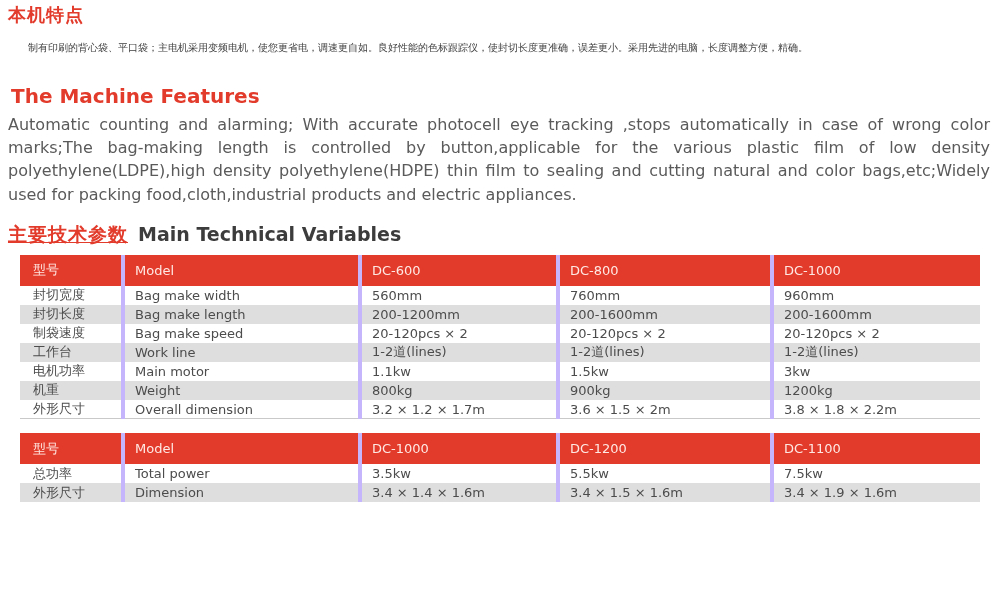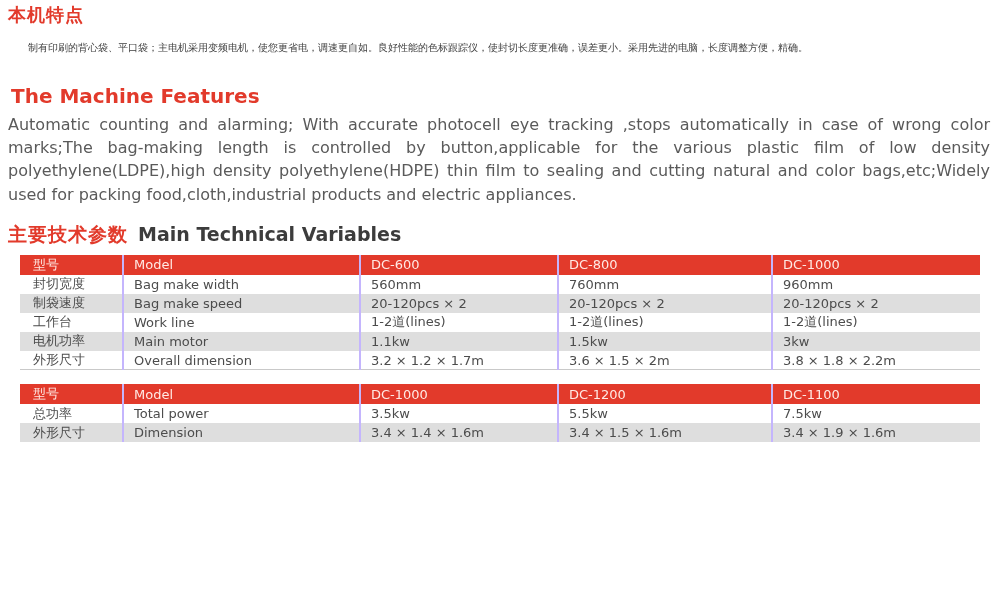--- a/index.html
+++ b/index.html
@@ -30,40 +30,40 @@
     color:var(--accent);
   }
   .para-en{
     margin:5px 0 0;font-size:16px;line-height:23.2px;color:#5a5a5a;
     text-align:justify;
   }
   .h-mixed{
     margin:17px 0 0;display:flex;align-items:baseline;gap:10px;
     font-size:19px;line-height:23px;font-weight:bold;
   }
-  .h-mixed .zh{color:var(--accent);letter-spacing:1px;}
+  .h-mixed .zh{color:var(--accent);letter-spacing:1px;text-decoration:underline;}
   .h-mixed .en{color:#3c3c3c;}
 
   table.spec{
     width:960px;margin-left:12px;border-collapse:collapse;table-layout:fixed;
     font-size:13px;
   }
   table.spec.first{margin-top:9px;border-bottom:1px solid #c9c9c9;}
   table.spec.second{margin-top:14px;}
   table.spec th{
     background:var(--accent);color:var(--header-text);font-weight:normal;
-    text-align:left;height:20px;padding:0 0 0 10px;white-space:nowrap;
+    text-align:left;height:31px;padding:0 0 0 10px;white-space:nowrap;
     overflow:hidden;
   }
   table.spec td{
     height:19px;padding:0 0 0 10px;color:var(--text-dark);white-space:nowrap;
     overflow:hidden;vertical-align:middle;
   }
   table.spec th:first-child,table.spec td:first-child{padding-left:13px;}
-  table.spec th+th,table.spec td+td{border-left:2px solid #c4b5fd;}
+  table.spec th+th,table.spec td+td{border-left:4px solid #c4b5fd;}
   table.spec tbody tr:nth-child(even) td{background:var(--stripe);}
 </style>
 </head>
 <body>
 
 <div class="page">
 
   <h1 class="h-zh">本机特点</h1>
   <p class="para-zh">制有印刷的背心袋、平口袋；主电机采用变频电机，使您更省电，调速更自如。良好性能的色标跟踪仪，使封切长度更准确，误差更小。采用先进的电脑，长度调整方便，精确。</p>
 
@@ -94,39 +94,53 @@
       </thead>
       <tbody>
         <tr>
           <td>封切宽度</td>
           <td>Bag make width</td>
           <td>560mm</td>
           <td>760mm</td>
           <td>960mm</td>
         </tr>
         <tr>
+          <td>封切长度</td>
+          <td>Bag make length</td>
+          <td>200-1200mm</td>
+          <td>200-1600mm</td>
+          <td>200-1600mm</td>
+        </tr>
+        <tr>
           <td>制袋速度</td>
           <td>Bag make speed</td>
           <td>20-120pcs × 2</td>
           <td>20-120pcs × 2</td>
           <td>20-120pcs × 2</td>
         </tr>
         <tr>
           <td>工作台</td>
           <td>Work line</td>
           <td>1-2道(lines)</td>
           <td>1-2道(lines)</td>
           <td>1-2道(lines)</td>
         </tr>
         <tr>
           <td>电机功率</td>
           <td>Main motor</td>
           <td>1.1kw</td>
           <td>1.5kw</td>
           <td>3kw</td>
+        </tr>
+        <tr>
+          <td>机重</td>
+          <td>Weight</td>
+          <td>800kg</td>
+          <td>900kg</td>
+          <td>1200kg</td>
         </tr>
         <tr>
           <td>外形尺寸</td>
           <td>Overall dimension</td>
           <td>3.2 × 1.2 × 1.7m</td>
           <td>3.6 × 1.5 × 2m</td>
           <td>3.8 × 1.8 × 2.2m</td>
         </tr>
       </tbody>
     </table>

